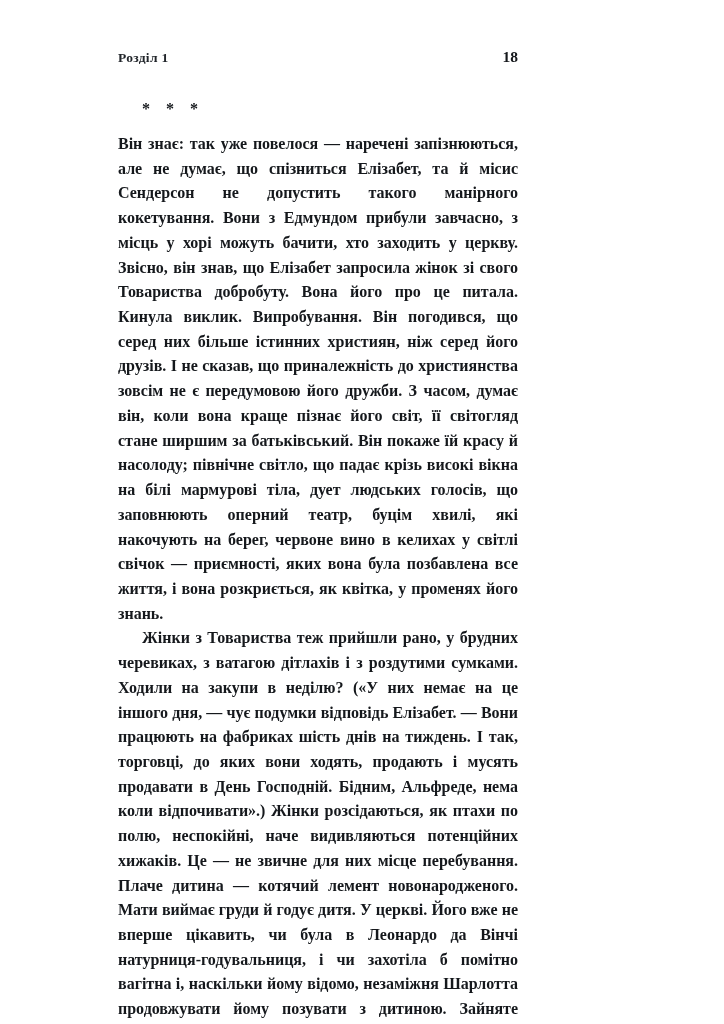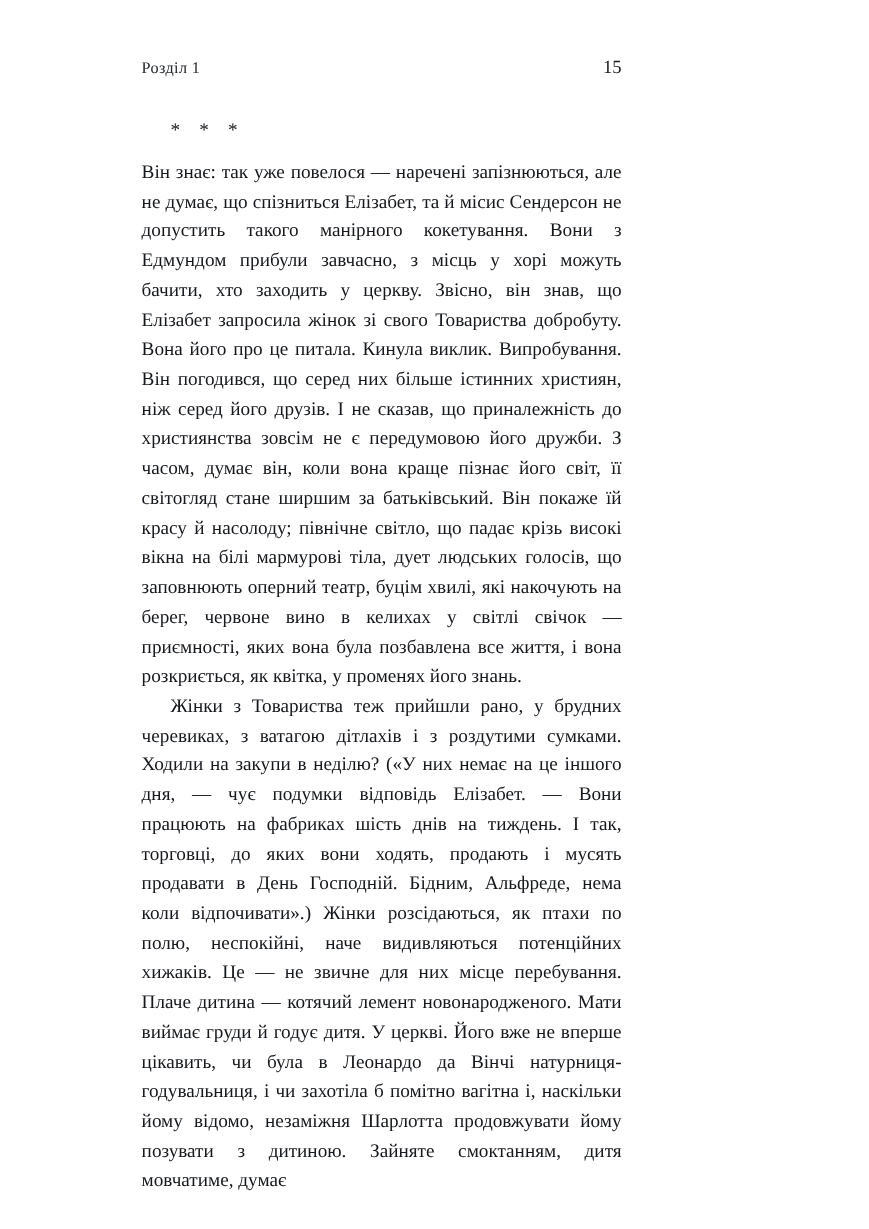--- a/index.html
+++ b/index.html
@@ -14,20 +14,21 @@
     color: #15181c;
     position: relative;
     overflow: hidden;
   }
   .page {
     position: relative;
     width: 572px;
     height: 1024px;
     box-sizing: border-box;
     padding: 48px 54px 40px 118px;
+    font-weight: bold;
   }
   .running-head {
     display: flex;
     justify-content: space-between;
     align-items: baseline;
     margin-bottom: 34px;
   }
   .running-head .chapter-label {
     font-size: 13.5px;
     letter-spacing: 0.3px;
@@ -60,21 +61,21 @@
     text-indent: 0;
   }
 </style>
 </head>
 <body>
 
 <div class="page">
 
   <div class="running-head">
     <span class="chapter-label">Розділ 1</span>
-    <span class="page-number">15</span>
+    <span class="page-number">18</span>
   </div>
 
   <div class="scene-break">* * *</div>
 
   <div class="body-text">
     <p class="no-indent">Він знає: так уже повелося — наречені запізнюються, але не думає, що спізниться Елізабет, та й місис Сендерсон не допустить такого манірного кокетування. Вони з Едмундом прибули завчасно, з місць у хорі можуть бачити, хто заходить у церкву. Звісно, він знав, що Елізабет запросила жінок зі свого Товариства добробуту. Вона його про це питала. Кинула виклик. Випробування. Він погодився, що серед них більше істинних християн, ніж серед його друзів. І не сказав, що приналежність до християнства зовсім не є передумовою його дружби. З часом, думає він, коли вона краще пізнає його світ, її світогляд стане ширшим за батьківський. Він покаже їй красу й насолоду; північне світло, що падає крізь високі вікна на білі мармурові тіла, дует людських голосів, що заповнюють оперний театр, буцім хвилі, які накочують на берег, червоне вино в келихах у світлі свічок — приємності, яких вона була позбавлена все життя, і вона розкриється, як квітка, у променях його знань.</p>
     <p>Жінки з Товариства теж прийшли рано, у брудних черевиках, з ватагою дітлахів і з роздутими сумками. Ходили на закупи в неділю? («У них немає на це іншого дня, — чує подумки відповідь Елізабет. — Вони працюють на фабриках шість днів на тиждень. І так, торговці, до яких вони ходять, продають і мусять продавати в День Господній. Бідним, Альфреде, нема коли відпочивати».) Жінки розсідаються, як птахи по полю, неспокійні, наче видивляються потенційних хижаків. Це — не звичне для них місце перебування. Плаче дитина — котячий лемент новонародженого. Мати виймає груди й годує дитя. У церкві. Його вже не вперше цікавить, чи була в Леонардо да Вінчі натурниця-годувальниця, і чи захотіла б помітно вагітна і, наскільки йому відомо, незаміжня Шарлотта продовжувати йому позувати з дитиною. Зайняте смоктанням, дитя мовчатиме, думає</p>
   </div>
 
 </div>

